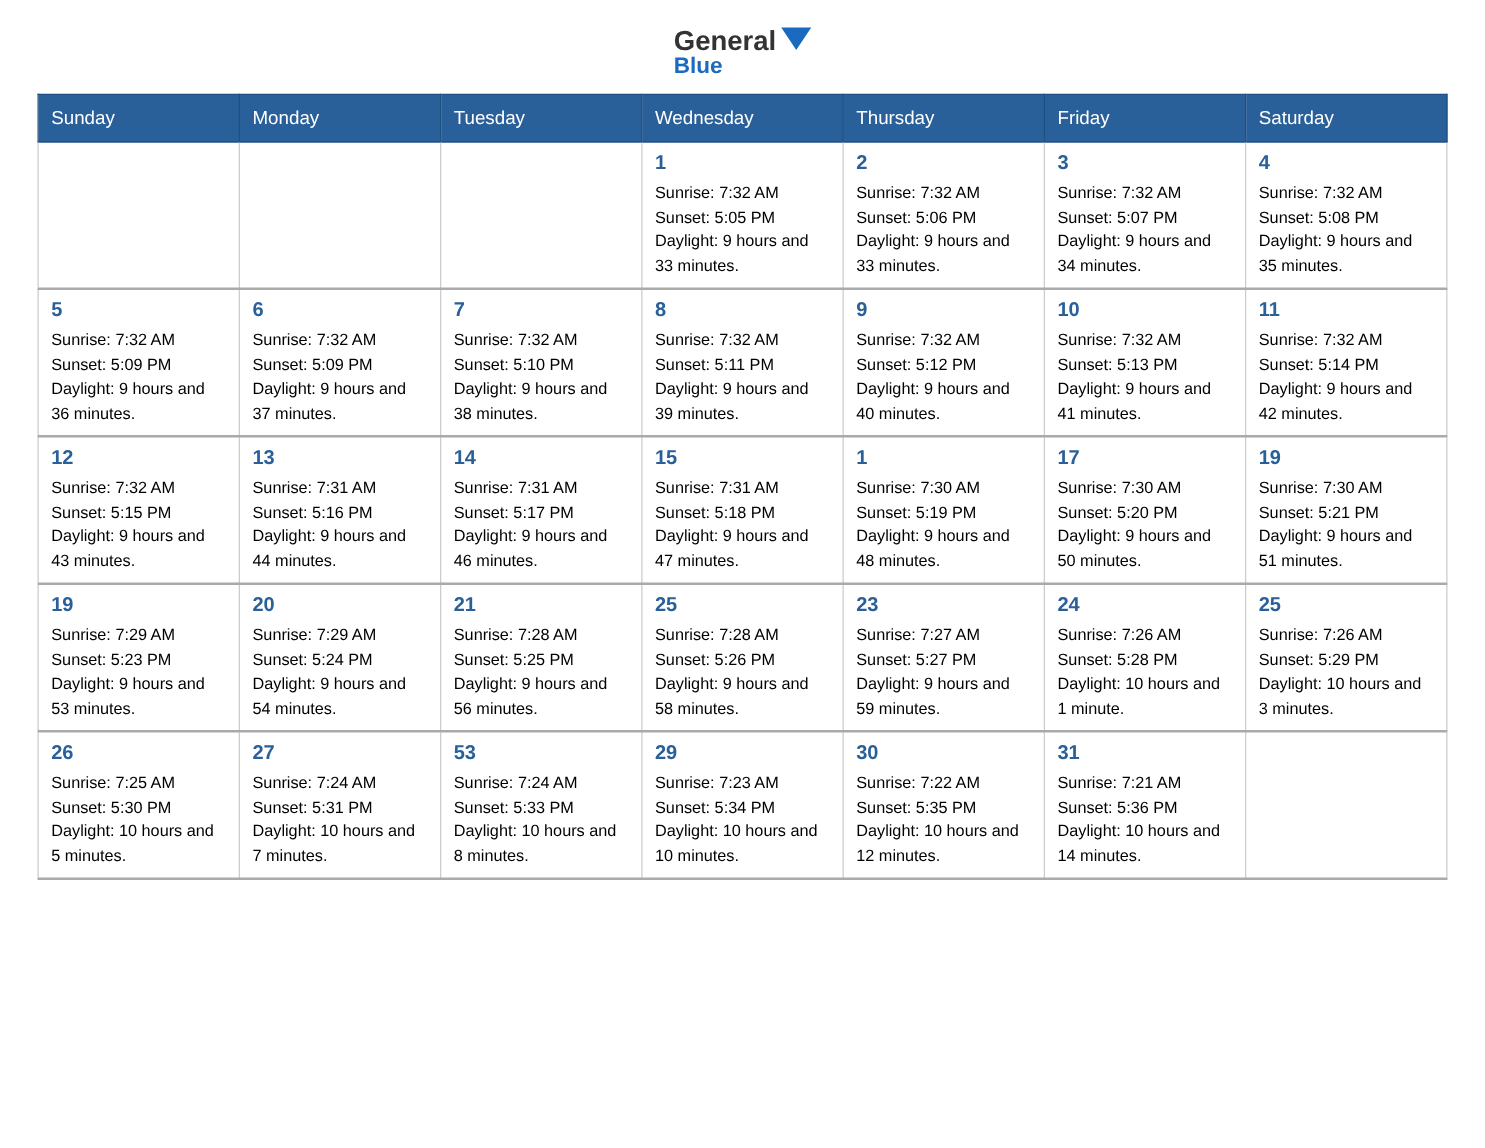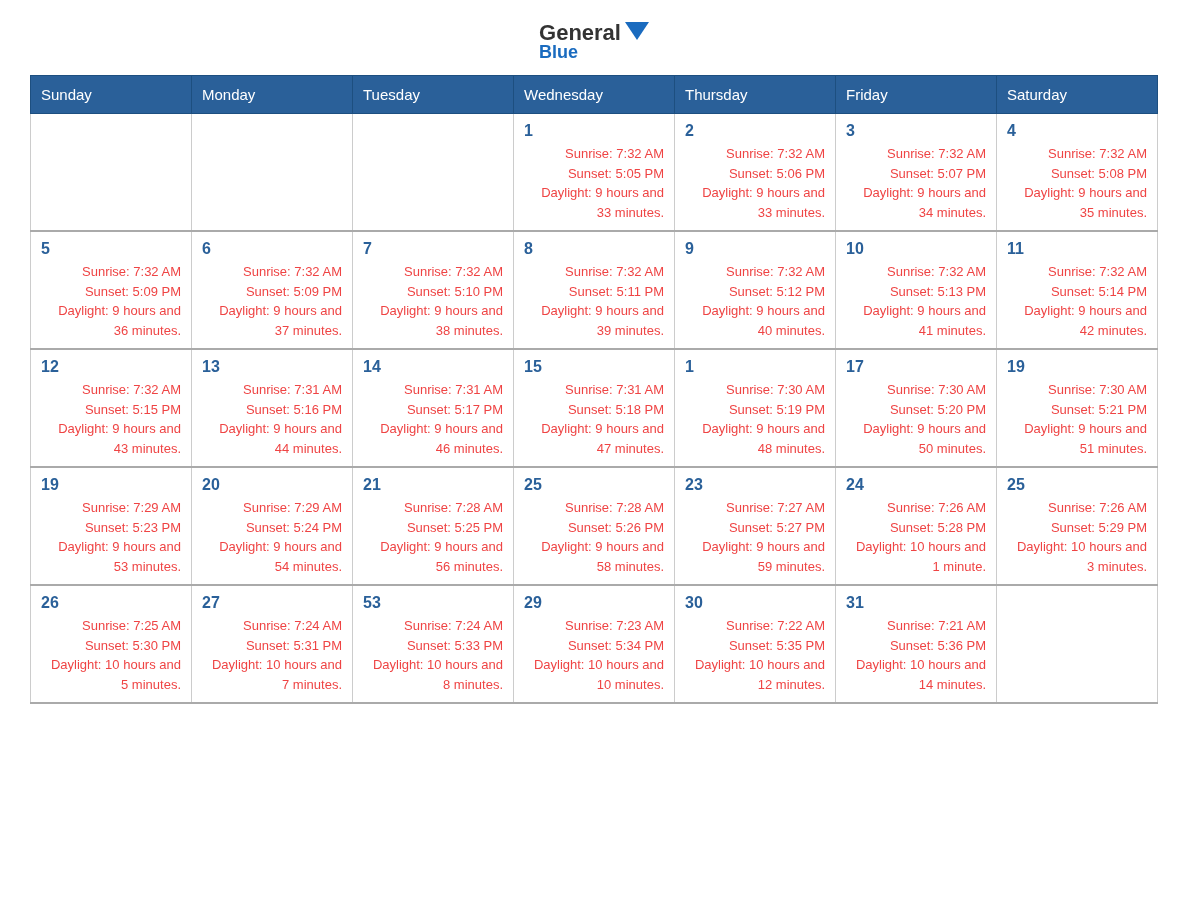--- a/index.html
+++ b/index.html
@@ -88,24 +88,23 @@
       min-height: 100px;
     }
     .day-number {
       font-size: 16px;
       font-weight: bold;
       color: #2a6099;
       display: block;
       margin-bottom: 4px;
     }
     .day-info {
-      color: #ef4444;
+      color: #000000;
       font-size: 13px;
       line-height: 1.5;
-      text-align: right;
     }
     tbody tr {
       border-bottom: 2px solid #aaa;
     }
   </style>
 </head>
 <body>
 
 <div class="header">
   <div class="logo">

